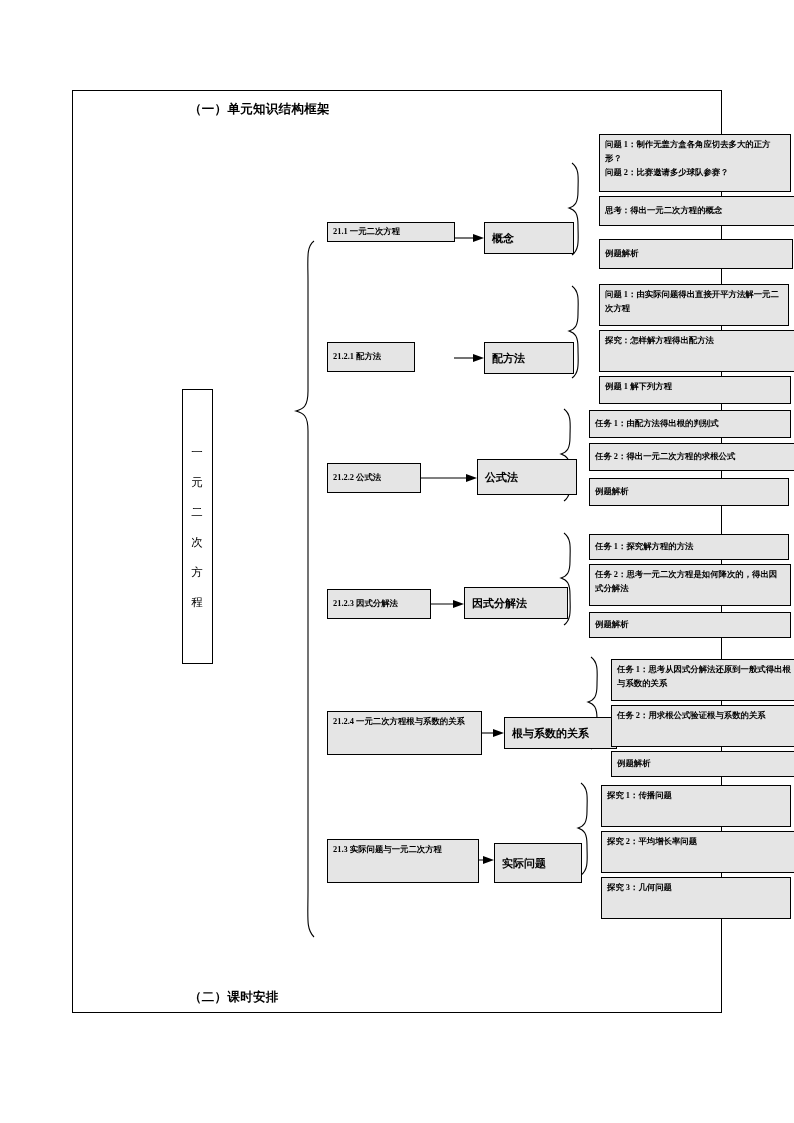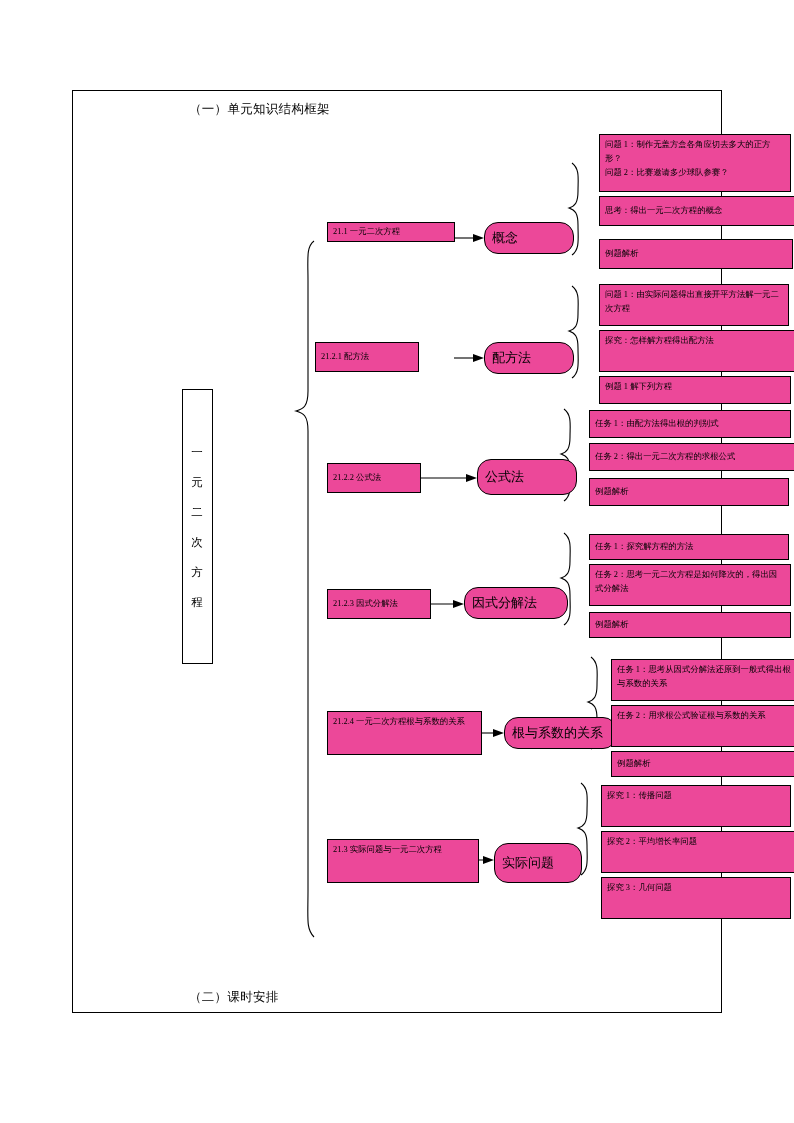--- a/index.html
+++ b/index.html
@@ -5,31 +5,31 @@
   html,body{margin:0;padding:0;background:#ffffff;}
   body{width:794px;height:1123px;font-family:"Liberation Serif","DejaVu Serif",serif;color:#000;}
   .page{position:relative;width:794px;height:1123px;overflow:hidden;}
 
   
   .table{position:absolute;left:72px;top:90px;width:650px;height:923px;border:1.4px solid #000;box-sizing:border-box;}
   .col-label{position:absolute;left:0;top:0;width:104px;height:100%;border-right:1.4px solid #000;box-sizing:border-box;padding:10px 9px 0 9px;}
   .col-label .lbl{font-size:14.5px;line-height:33px;letter-spacing:0.5px;}
   .col-body{position:absolute;left:104px;top:0;right:0;height:100%;box-sizing:border-box;}
 
-  .heading{position:absolute;font-size:12.5px;font-weight:normal;letter-spacing:0.3px;}
+  .heading{position:absolute;font-size:12.5px;font-weight:bold;letter-spacing:0.3px;}
   .h-one{left:12px;top:10px;}
   .h-two{left:12px;top:898px;}
 
   
   .canvas{position:absolute;left:0;top:0;width:546px;height:923px;}
   .canvas svg{position:absolute;left:0;top:0;}
 
-  .box{position:absolute;border:1.1px solid #000;box-sizing:border-box;background:#ec4899;
-       font-size:8.4px;line-height:14px;padding:3px 5px;overflow:hidden;}
-  .box.mid{font-size:13px;line-height:16px;padding:2px 7px;border-radius:14px;}
+  .box{position:absolute;border:1.1px solid #000;box-sizing:border-box;background:#e5e5e5;
+       font-size:8.4px;line-height:14px;padding:3px 5px;overflow:hidden;font-weight:bold;}
+  .box.mid{font-size:11px;line-height:16px;padding:2px 7px;}
   .box.vcen{display:flex;align-items:center;}
 
   
   .rootbox{position:absolute;border:1.2px solid #000;box-sizing:border-box;background:#fff;
            display:flex;flex-direction:column;align-items:center;justify-content:center;
            font-size:11.5px;line-height:30px;letter-spacing:1px;}
   .rootbox span{display:block;}
 </style>
 </head>
 <body>
@@ -92,21 +92,21 @@
           <span>程</span>
         </div>
 
         <div class="box vcen" style="left:150px;top:131px;width:128px;height:20px;">21.1 一元二次方程</div>
         <div class="box mid vcen" style="left:307px;top:131px;width:90px;height:32px;">概念</div>
         <div class="box" style="left:422px;top:43px;width:192px;height:58px;white-space:pre-line;">问题 1：制作无盖方盒各角应切去多大的正方形？
 问题 2：比赛邀请多少球队参赛？</div>
         <div class="box vcen" style="left:422px;top:105px;width:200px;height:30px;">思考：得出一元二次方程的概念</div>
         <div class="box vcen" style="left:422px;top:148px;width:194px;height:30px;">例题解析</div>
 
-        <div class="box vcen" style="left:138px;top:251px;width:104px;height:30px;">21.2.1 配方法</div>
+        <div class="box vcen" style="left:150px;top:251px;width:88px;height:30px;">21.2.1 配方法</div>
         <div class="box mid vcen" style="left:307px;top:251px;width:90px;height:32px;">配方法</div>
         <div class="box" style="left:422px;top:193px;width:190px;height:42px;">问题 1：由实际问题得出直接开平方法解一元二次方程</div>
         <div class="box" style="left:422px;top:239px;width:202px;height:42px;">探究：怎样解方程得出配方法</div>
         <div class="box" style="left:422px;top:285px;width:192px;height:28px;">例题 1 解下列方程</div>
 
         <div class="box vcen" style="left:150px;top:372px;width:94px;height:30px;">21.2.2 公式法</div>
         <div class="box mid vcen" style="left:300px;top:368px;width:100px;height:36px;">公式法</div>
         <div class="box vcen" style="left:412px;top:319px;width:202px;height:28px;">任务 1：由配方法得出根的判别式</div>
         <div class="box vcen" style="left:412px;top:352px;width:208px;height:28px;">任务 2：得出一元二次方程的求根公式</div>
         <div class="box vcen" style="left:412px;top:387px;width:200px;height:28px;">例题解析</div>

